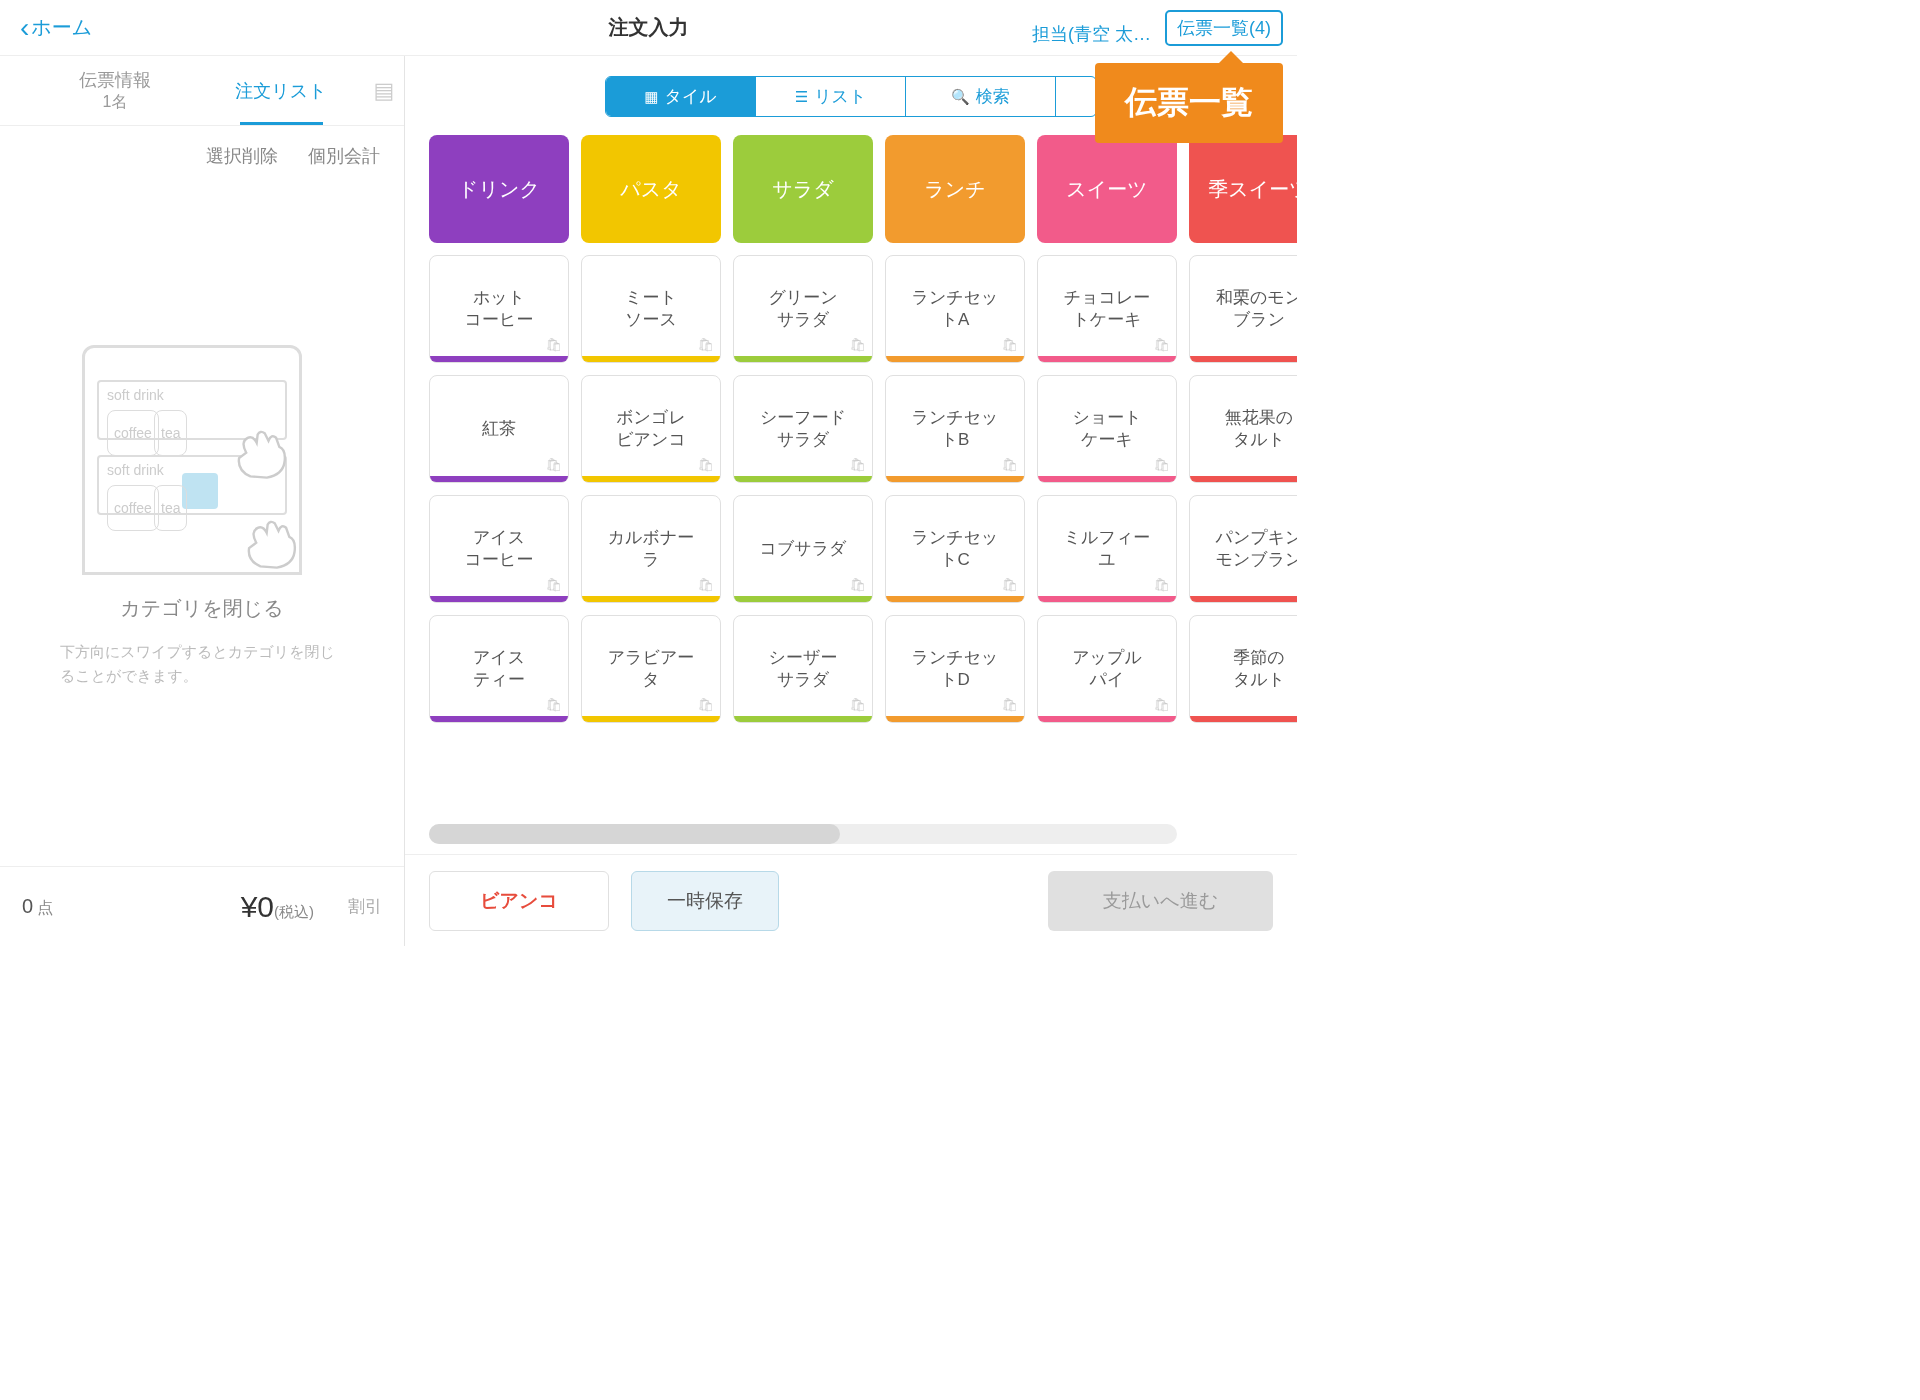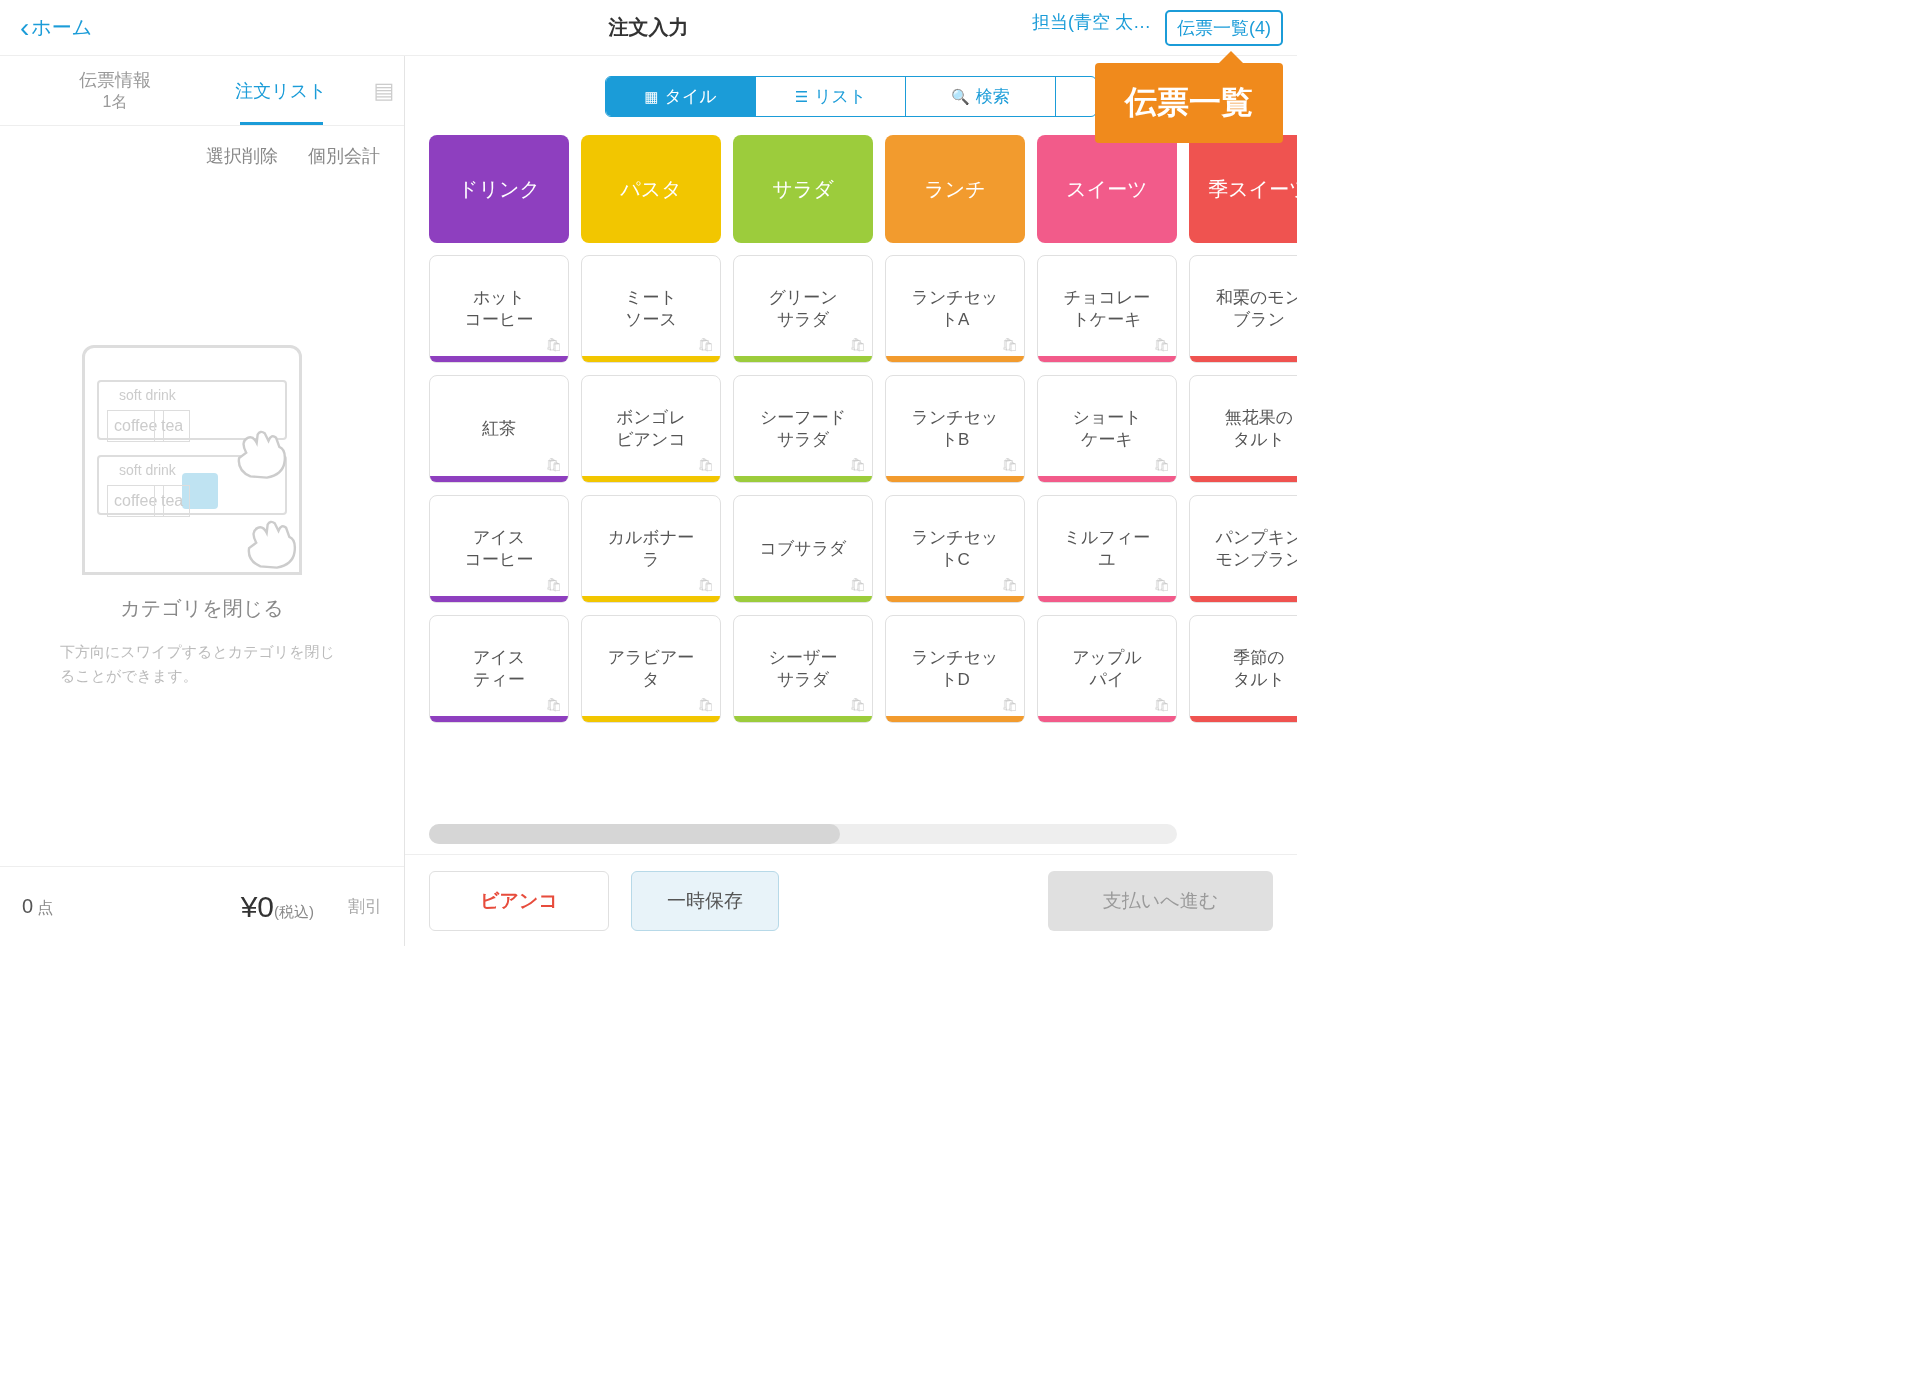--- a/index.html
+++ b/index.html
@@ -3,21 +3,21 @@
 <meta charset="utf-8">
 <style>
   * { box-sizing: border-box; margin: 0; padding: 0; font-family: -apple-system, "Hiragino Sans", sans-serif; }
   body { background: #fff; width: 1297px; height: 946px; overflow: hidden; position: relative; }
   
   
   .topbar { height: 56px; display: flex; align-items: center; border-bottom: 1px solid #eee; position: relative; }
   .back { display: flex; align-items: center; color: #1b9cd8; font-size: 20px; padding-left: 20px; cursor: pointer; }
   .back .chev { font-size: 28px; margin-right: 2px; line-height: 1; font-weight: 300; }
   .title { position: absolute; left: 50%; transform: translateX(-50%); font-size: 20px; font-weight: 600; color: #333; }
-  .right-head { margin-left: auto; display: flex; align-items: flex-start; gap: 14px; padding-right: 14px; }
+  .right-head { margin-left: auto; display: flex; align-items: flex-end; gap: 14px; padding-right: 14px; }
   .staff { color: #1b9cd8; font-size: 18px; }
   .slip-list-btn { color: #1b9cd8; font-size: 18px; border: 2px solid #1b9cd8; border-radius: 5px; padding: 4px 10px; }
   
   
   .callout-wrap { position: absolute; right: 14px; top: 63px; z-index: 10; }
   .callout { background: #f08a1c; color: #fff; font-size: 32px; font-weight: 700; padding: 18px 30px; border-radius: 4px; position: relative; }
   .callout::before { content: ""; position: absolute; top: -12px; right: 40px; border: 12px solid transparent; border-bottom-color: #f08a1c; border-top: none; }
   
   
   .main { display: flex; height: calc(100% - 56px); }
@@ -33,23 +33,23 @@
   .ltab-icon { width: 40px; display: flex; align-items: center; justify-content: center; color: #ccc; font-size: 22px; }
   
   .lactions { display: flex; justify-content: flex-end; gap: 30px; padding: 18px 24px; color: #888; font-size: 18px; }
   
   
   .empty { flex: 1; display: flex; flex-direction: column; align-items: center; justify-content: center; padding: 20px 40px 60px; }
   .illus { width: 260px; height: 260px; position: relative; }
   .illus .frame { position: absolute; left: 10px; top: 20px; width: 220px; height: 230px; border: 3px solid #ddd; border-radius: 12px 12px 0 0; }
   .illus .row { position: absolute; left: 25px; width: 190px; height: 60px; border: 2px solid #ddd; border-radius: 4px; }
   .illus .row.r1 { top: 55px; } .illus .row.r2 { top: 130px; }
-  .illus .lbl { position: absolute; left: 47px; color: #ccc; font-size: 14px; }
+  .illus .lbl { position: absolute; left: 35px; color: #ccc; font-size: 14px; }
   .illus .lbl.l1 { top: 62px; } .illus .lbl.l2 { top: 137px; }
-  .illus .chip { position: absolute; border: 1.5px solid #ddd; color: #ccc; font-size: 16px; padding: 6px 6px; border-radius: 0; }
+  .illus .chip { position: absolute; border: 1.5px solid #ddd; color: #ccc; font-size: 14px; padding: 14px 6px; border-radius: 8px; }
   .illus .c1 { left: 35px; top: 85px; } .illus .c2 { left: 82px; top: 85px; }
   .illus .c3 { left: 35px; top: 160px; } .illus .c4 { left: 82px; top: 160px; }
   .illus .hl { position: absolute; left: 110px; top: 148px; width: 36px; height: 36px; background: #bfe3f2; border-radius: 4px; }
   .illus .hand { position: absolute; width: 80px; height: 80px; }
   .illus .hand svg { width: 100%; height: 100%; }
   .illus .hand.h1 { left: 150px; top: 85px; transform: rotate(-10deg); }
   .illus .hand.h2 { left: 160px; top: 175px; transform: rotate(-10deg); }
   .empty-title { color: #888; font-size: 20px; margin-top: 10px; }
   .empty-desc { color: #bbb; font-size: 15px; margin-top: 18px; line-height: 1.6; padding: 0 20px; }
   

